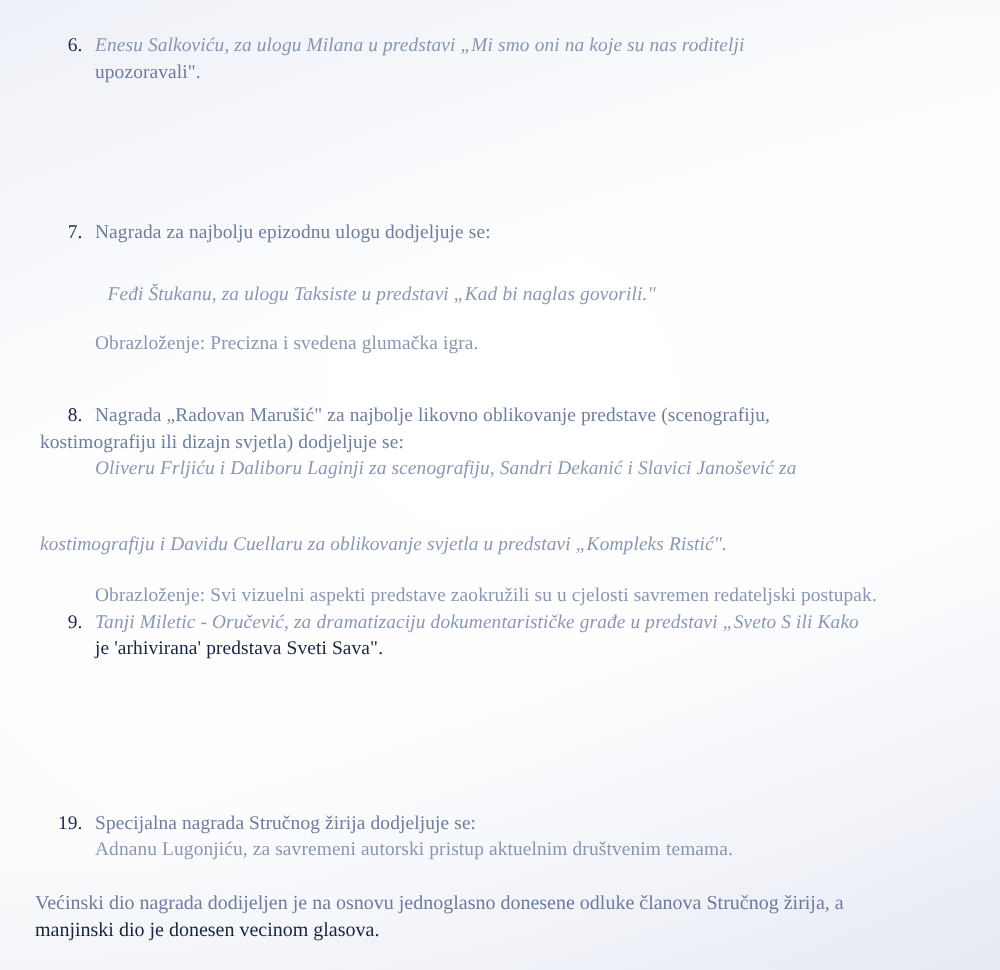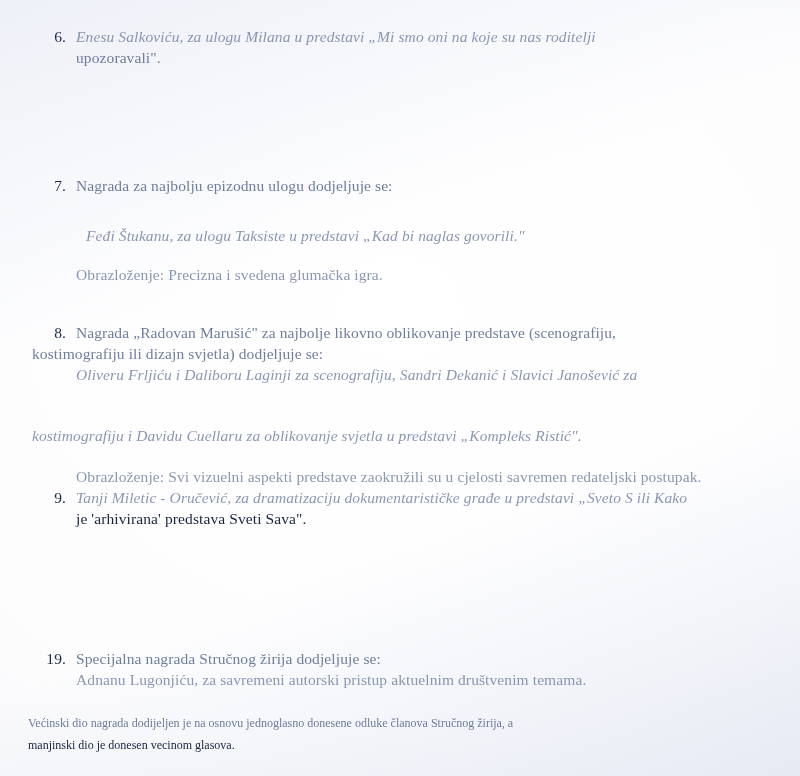--- a/index.html
+++ b/index.html
@@ -55,21 +55,21 @@
     margin-left: 44px;
   }
   .ital { font-style: italic; }
   
   .fade1 { color: #56688c; opacity: 0.85; filter: blur(0.35px); }
   .fade2 { color: #6a7b9d; opacity: 0.78; filter: blur(0.55px); }
   .sharp { color: #16243f; }
   .obraz { margin-top: 14px; }
   .footer {
     position: absolute;
-    font-size: 12px;
+    font-size: 16px;
     line-height: 22px;
     color: #1b2a4a;
   }
 </style>
 </head>
 <body>
 
 <div id="page">
   <div id="content">
 

